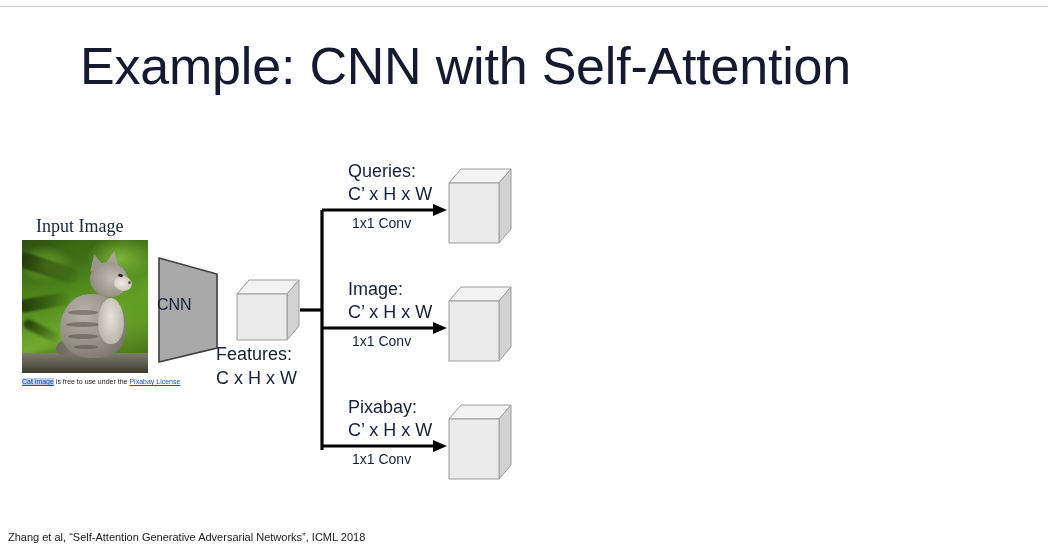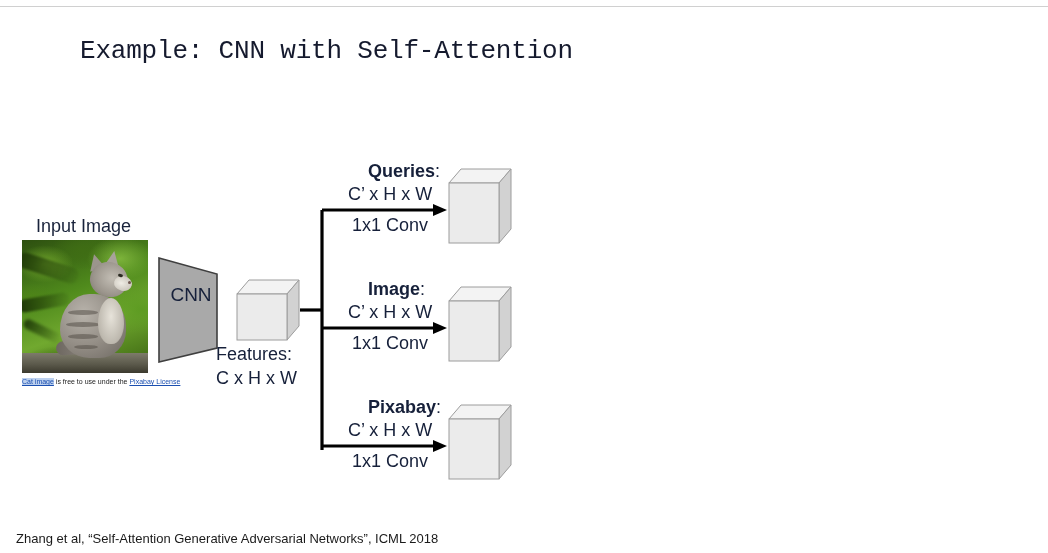--- a/index.html
+++ b/index.html
@@ -21,35 +21,36 @@
     position: absolute;
     left: 0; top: 6px;
     width: 1048px; height: 1px;
     background: #d0d0d0;
   }
 
   
   #slide-title {
     position: absolute;
     left: 80px; top: 36px;
-    font-size: 26px;
+    font-size: 52px;
     font-weight: 400;
     letter-spacing: -0.2px;
     color: #151a2e;
     white-space: nowrap;
-    font-family: Liberation Mono, monospace;
+    font-family: Liberation Sans, sans-serif;
   }
 
   
   #input-image-label {
     position: absolute;
     left: 36px; top: 216px;
     font-size: 18px;
     color: #19233b;
     white-space: nowrap;
+    font-family: Liberation Serif, serif;
   }
   #cat-photo {
     position: absolute;
     left: 22px; top: 240px;
     width: 126px; height: 133px;
     overflow: hidden;
     background: #2f5412;
   }
   
   #cat-photo .bg {
@@ -183,24 +184,24 @@
   }
 
   
   #cnn-shape {
     position: absolute;
     left: 157px; top: 256px;
     width: 68px; height: 108px;
   }
   #cnn-label {
     position: absolute;
-    left: 157px; top: 284px;
+    left: 157px; top: 296px;
     width: 68px;
-    text-align: center;
-    font-size: 19px;
+    text-align: left;
+    font-size: 16px;
     color: #16203a;
   }
 
   #features-cube { left: 236px; top: 279px; width: 62px; height: 62px; }
   #features-caption {
     position: absolute;
     left: 216px; top: 342px;
     font-size: 18px;
     line-height: 24px;
     color: #16203a;
@@ -212,24 +213,24 @@
   #values-cube  { left: 448px; top: 404px; width: 62px; height: 76px; }
 
   
   .branch-head {
     position: absolute;
     font-size: 18px;
     line-height: 23px;
     color: #16203a;
     white-space: nowrap;
   }
-  .branch-head .bold { font-weight: bold; margin-left: 20px; }
+  .branch-head .bold { font-weight: normal; }
   .branch-conv {
     position: absolute;
-    font-size: 18px;
+    font-size: 14px;
     color: #16203a;
     white-space: nowrap;
   }
 
   #queries-head { left: 348px; top: 160px; }
   #queries-conv { left: 352px; top: 215px; }
   #keys-head    { left: 348px; top: 278px; }
   #keys-conv    { left: 352px; top: 333px; }
   #values-head  { left: 348px; top: 396px; }
   #values-conv  { left: 352px; top: 451px; }
@@ -238,22 +239,22 @@
   #connectors {
     position: absolute;
     left: 0; top: 0;
     width: 1048px; height: 553px;
     pointer-events: none;
   }
 
   
   #citation {
     position: absolute;
-    left: 16px; top: 531px;
-    font-size: 13px;
+    left: 8px; top: 531px;
+    font-size: 11px;
     color: #1a1a1a;
     white-space: nowrap;
     text-align: center;
   }
 </style>
 </head>
 <body>
 
 <div id="top-rule"></div>
 

